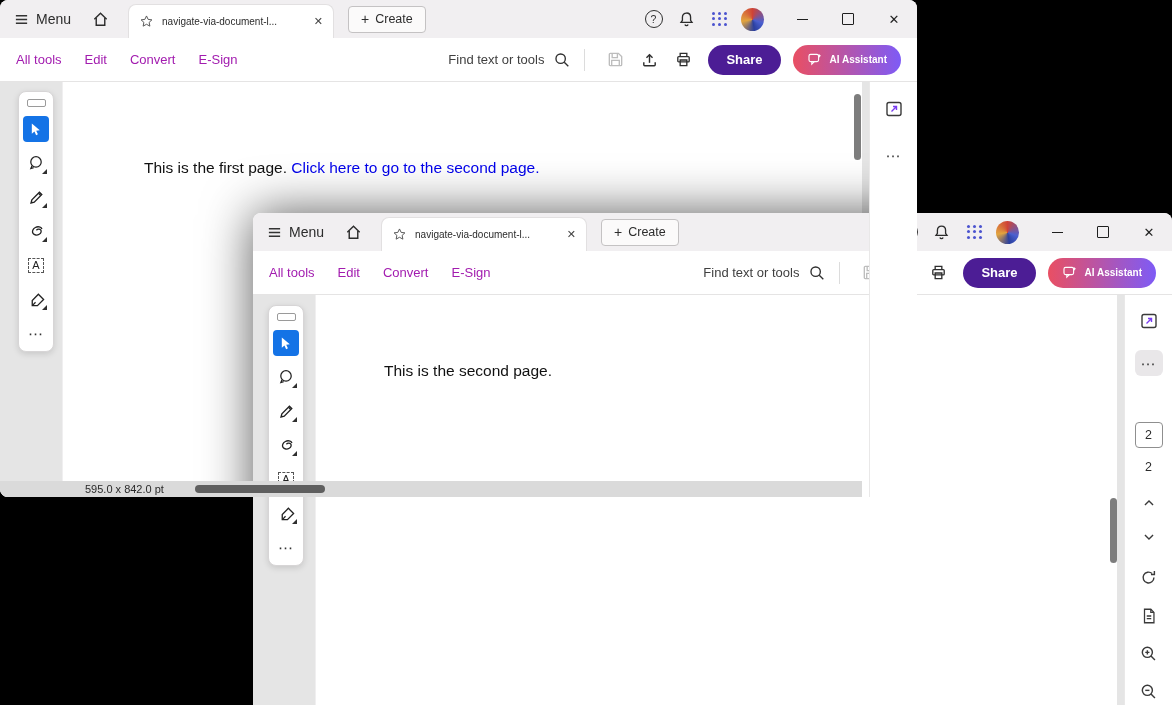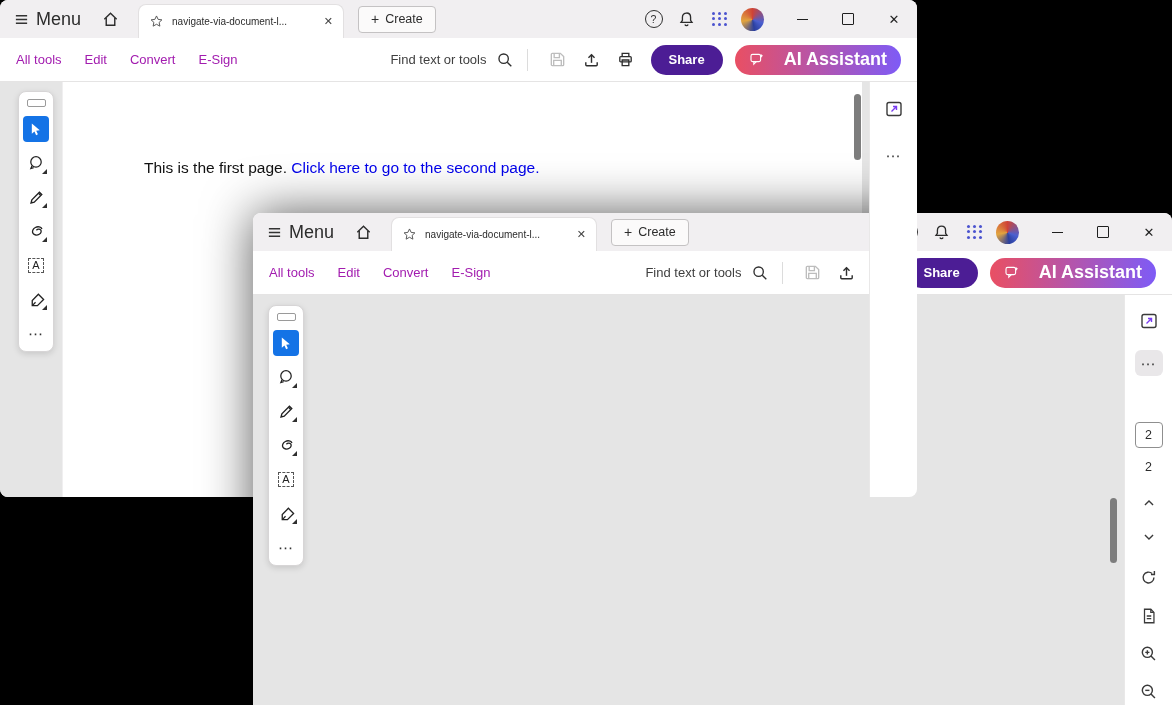--- a/index.html
+++ b/index.html
@@ -7,21 +7,21 @@
     width:1172px;height:705px;position:relative;overflow:hidden;
     background:#000;font-family:"Liberation Sans",sans-serif;
     -webkit-font-smoothing:antialiased;
   }
   .window{position:absolute;background:#fff;overflow:hidden;}
   #win1{left:0;top:0;width:917px;height:497px;border-radius:8px;}
   #win2{left:253px;top:213px;width:919px;height:492px;border-radius:8px 8px 0 0;box-shadow:0 0 50px rgba(0,0,0,.65);}
 
   
   .titlebar{height:38px;background:#f1eff1;display:flex;align-items:center;position:relative;}
-  .menu-btn{display:flex;align-items:center;gap:7px;margin-left:14px;font-size:18px;color:#2c2c2c;cursor:default;}
+  .menu-btn{display:flex;align-items:center;gap:7px;margin-left:14px;font-size:14px;color:#2c2c2c;cursor:default;}
   .home-btn{margin-left:20px;display:flex;align-items:center;}
   .tab{margin-left:18px;align-self:flex-end;height:34px;width:206px;background:#fff;border:1px solid #e2e0e1;border-bottom:none;border-radius:8px 8px 0 0;display:flex;align-items:center;padding:0 10px;box-sizing:border-box;gap:8px;}
   .tab-title{flex:1;font-size:10px;color:#2c2c2c;white-space:nowrap;overflow:hidden;text-overflow:ellipsis;}
   .tab-close{font-size:11px;color:#444;line-height:1;}
   .create-btn{margin-left:14px;height:25px;padding:0 12px;border:1px solid #c4c2c3;border-radius:4px;background:#fbfafa;display:flex;align-items:center;gap:6px;font-size:12.5px;color:#2c2c2c;}
   .plus{font-size:14px;line-height:1;}
   .tb-spacer{flex:1;}
   .tb-icon{width:33px;height:38px;display:flex;justify-content:center;align-items:center;}
   .help-circle{width:16px;height:16px;border:1.3px solid #2f2f2f;border-radius:50%;font-size:10.5px;display:flex;align-items:center;justify-content:center;color:#2f2f2f;}
   .dots{width:15px;height:15px;display:grid;grid-template-columns:repeat(3,1fr);gap:2.5px;}
@@ -35,21 +35,21 @@
 
   
   .toolbar{height:44px;border-bottom:1px solid #e5e4e4;display:flex;align-items:center;padding:0 16px;box-sizing:border-box;background:#fff;}
   .tb-item{font-size:13px;color:#a21caf;margin-right:23px;text-align:right;}
   .flex-sp{flex:1;}
   .find{display:flex;align-items:center;gap:9px;font-size:13px;color:#3f3f3f;}
   .vdiv{width:1px;height:22px;background:#dcdcdc;margin:0 13px;}
   .tool-icon{width:34px;height:34px;display:flex;align-items:center;justify-content:center;color:#2e2e2e;}
   .tool-icon.disabled{color:#bdbdbd;}
   .share-btn{margin-left:8px;height:30px;padding:0 18px;border-radius:16px;background:#4c1d95;color:#fff;font-size:13px;font-weight:bold;display:flex;align-items:center;}
-  .ai-btn{margin-left:12px;height:30px;padding:0 14px;border-radius:16px;background:linear-gradient(90deg,#e94f63,#7e5bf6);color:#fff;font-size:18px;font-weight:bold;display:flex;align-items:center;gap:19px;}
+  .ai-btn{margin-left:12px;height:30px;padding:0 14px;border-radius:16px;background:linear-gradient(90deg,#e94f63,#7e5bf6);color:#fff;font-size:10px;font-weight:bold;display:flex;align-items:center;gap:7px;}
 
   
   .content{position:absolute;top:82px;left:0;right:0;bottom:0;background:#e5e5e5;}
   .page{position:absolute;top:0;bottom:0;left:62px;right:55px;background:#fff;border-left:1px solid #f0eff0;}
   .doc-line{position:absolute;font-size:15.5px;color:#111;white-space:nowrap;}
   #win1 .doc-line{left:81px;top:77px;}
   #win2 .doc-line{left:68px;top:67px;}
   .doc-link{color:#0101ec;}
 
   .tool-sidebar{position:absolute;width:34px;border:1px solid #d7d5d6;border-radius:8px;background:#fff;box-shadow:0 2px 6px rgba(0,0,0,.13);display:flex;flex-direction:column;align-items:center;padding:7px 0 5px;gap:8px;z-index:3;}
@@ -244,20 +244,24 @@
         <svg width="20" height="20" viewBox="0 0 20 20" fill="none">
             <rect x="3" y="3.5" width="14" height="13" rx="2" stroke="#3a3a3a" stroke-width="1.4"></rect>
             <path d="M7.5 12.5l5-5M12.5 11V7.5H9" stroke="#7a3df0" stroke-width="1.4"></path>
           </svg>
       </div>
       <div class="rp-icon mt18">
         <span class="rp-ellipsis">⋯</span>
       </div>
     </div>
 
+    <div class="statusbar">
+      <span class="size-label">595.0 x 842.0 pt</span>
+      <span class="hthumb"></span>
+    </div>
   </div>
 </div>
 
 <div class="window" id="win2">
   <div class="titlebar">
     <div class="menu-btn">
       <svg width="15" height="15" viewBox="0 0 16 16">
           <path d="M2 4h12M2 8h12M2 12h12" stroke="#333" stroke-width="1.5" fill="none"></path>
         </svg>
       <span>Menu</span>
@@ -358,20 +362,25 @@
       <svg width="16" height="16" viewBox="0 0 20 20" fill="none" stroke="#fff" stroke-width="1.4">
           <rect x="2.5" y="3" width="12" height="9" rx="2"></rect>
           <path d="M6 12v3.2L9.2 12"></path>
           <path d="M15.5 2.5l.7 1.6 1.6.7-1.6.7-.7 1.6-.7-1.6-1.6-.7 1.6-.7z" fill="#fff" stroke="none"></path>
         </svg>
       <span>AI Assistant</span>
     </div>
   </div>
 
   <div class="content">
+    <div class="page">
+      <div class="doc-line">
+        <span>This is the second page.</span>
+      </div>
+    </div>
 
     <div class="tool-sidebar">
       <span class="handle"></span>
       <div class="tool selected">
         <svg width="15" height="15" viewBox="0 0 16 16">
             <path d="M3 1.5v11l2.8-2.5 1.8 4 1.9-.9-1.8-3.9 3.8-.4z" fill="#fff"></path>
           </svg>
       </div>
       <div class="tool flyout">
         <svg width="18" height="18" viewBox="0 0 20 20" fill="none" stroke="#222" stroke-width="1.4">

